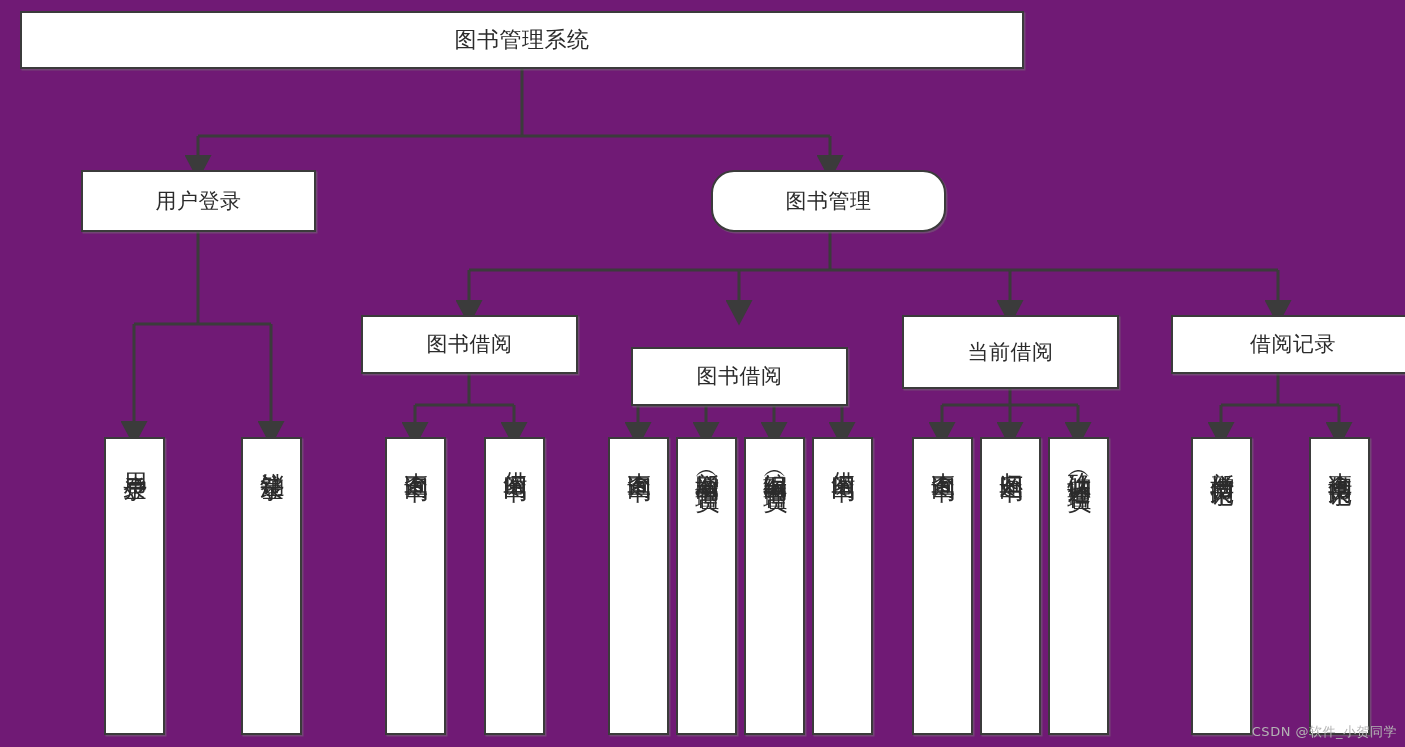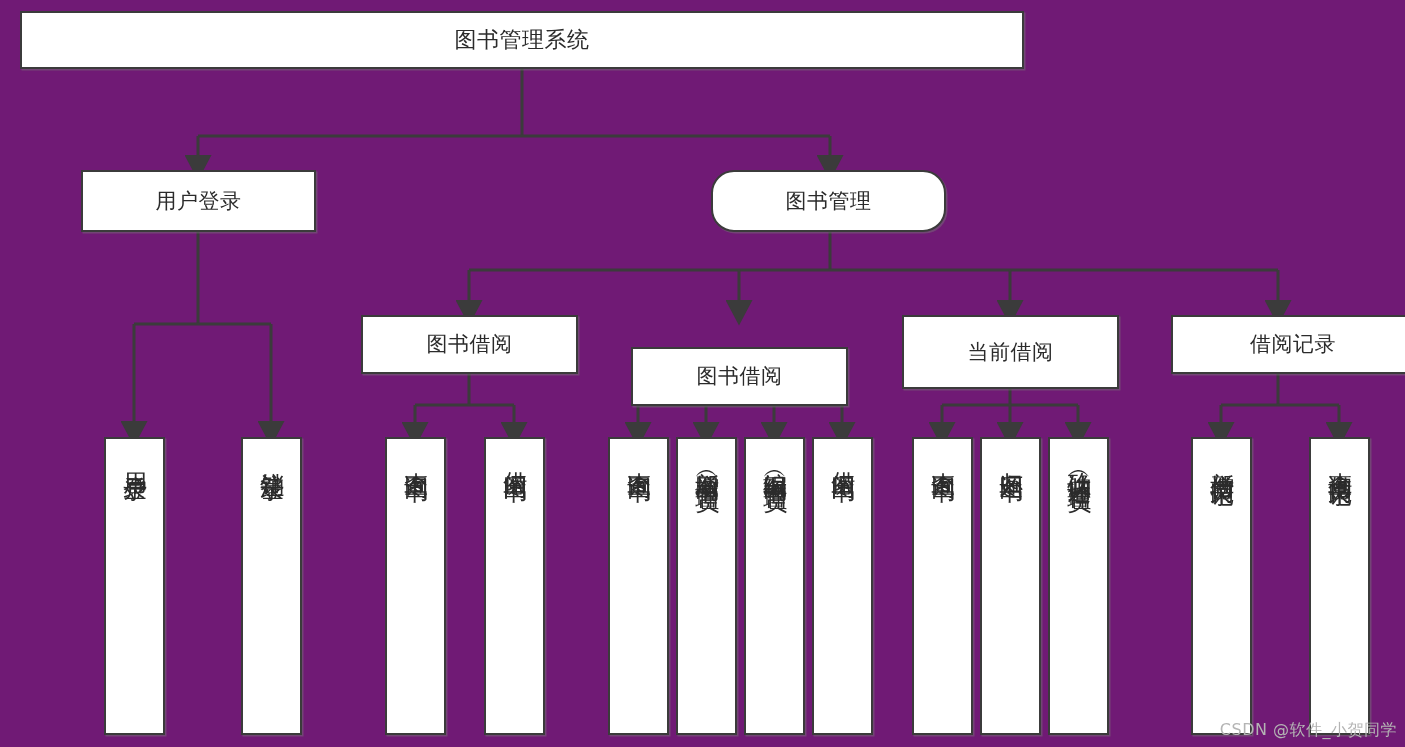--- a/index.html
+++ b/index.html
@@ -50,21 +50,21 @@
     writing-mode: vertical-rl;
     text-orientation: upright;
     font-size: 24px;
     letter-spacing: 2.5px;
   }
   .node.root .lbl { font-size: 22px; }
   #watermark {
     position: absolute;
     right: 8px;
     bottom: 6px;
-    font-size: 16px;
+    font-size: 13px;
     color: #b4b4b4;
     letter-spacing: 0.5px;
     white-space: nowrap;
     font-family: "DejaVu Sans", "Liberation Sans", sans-serif;
   }
 </style>
 </head>
 <body>
 
 <div id="canvas">

